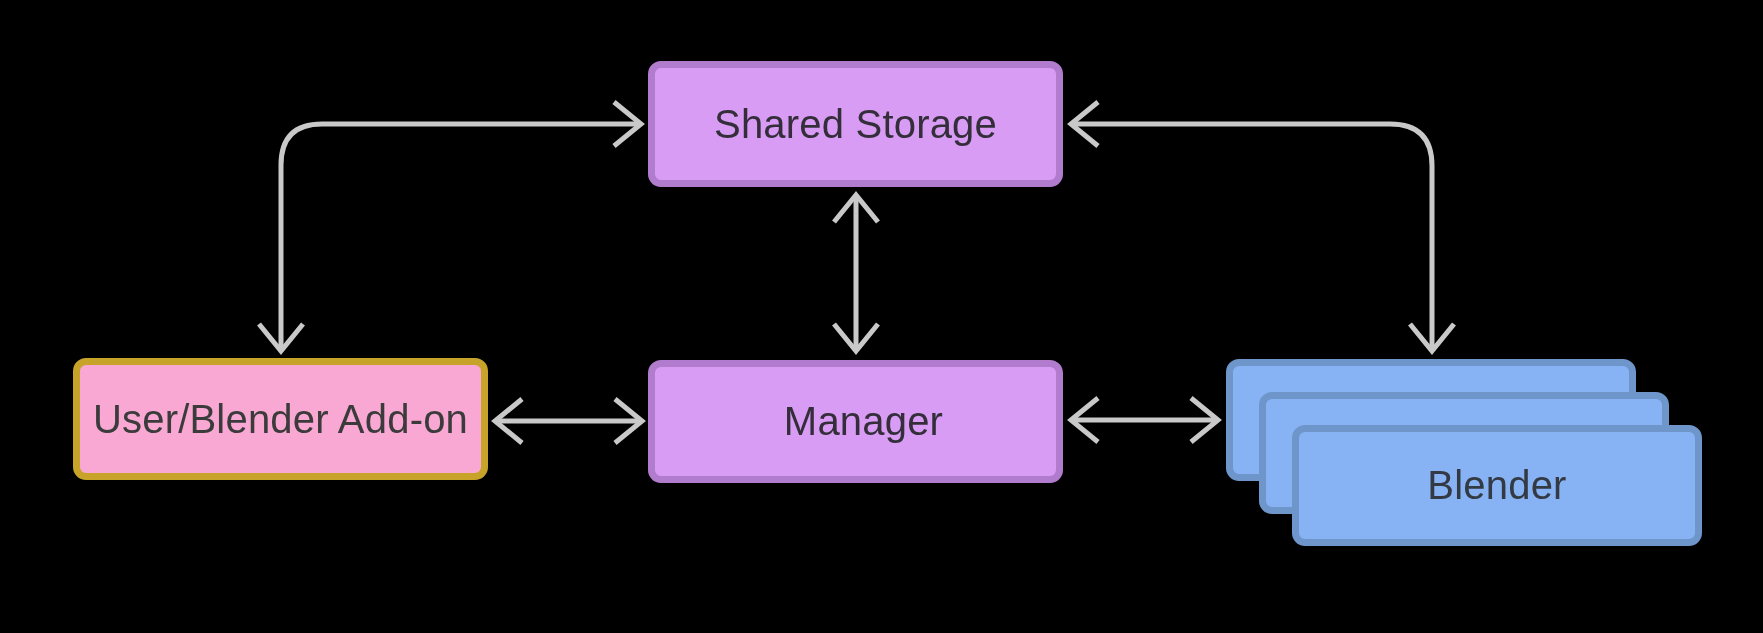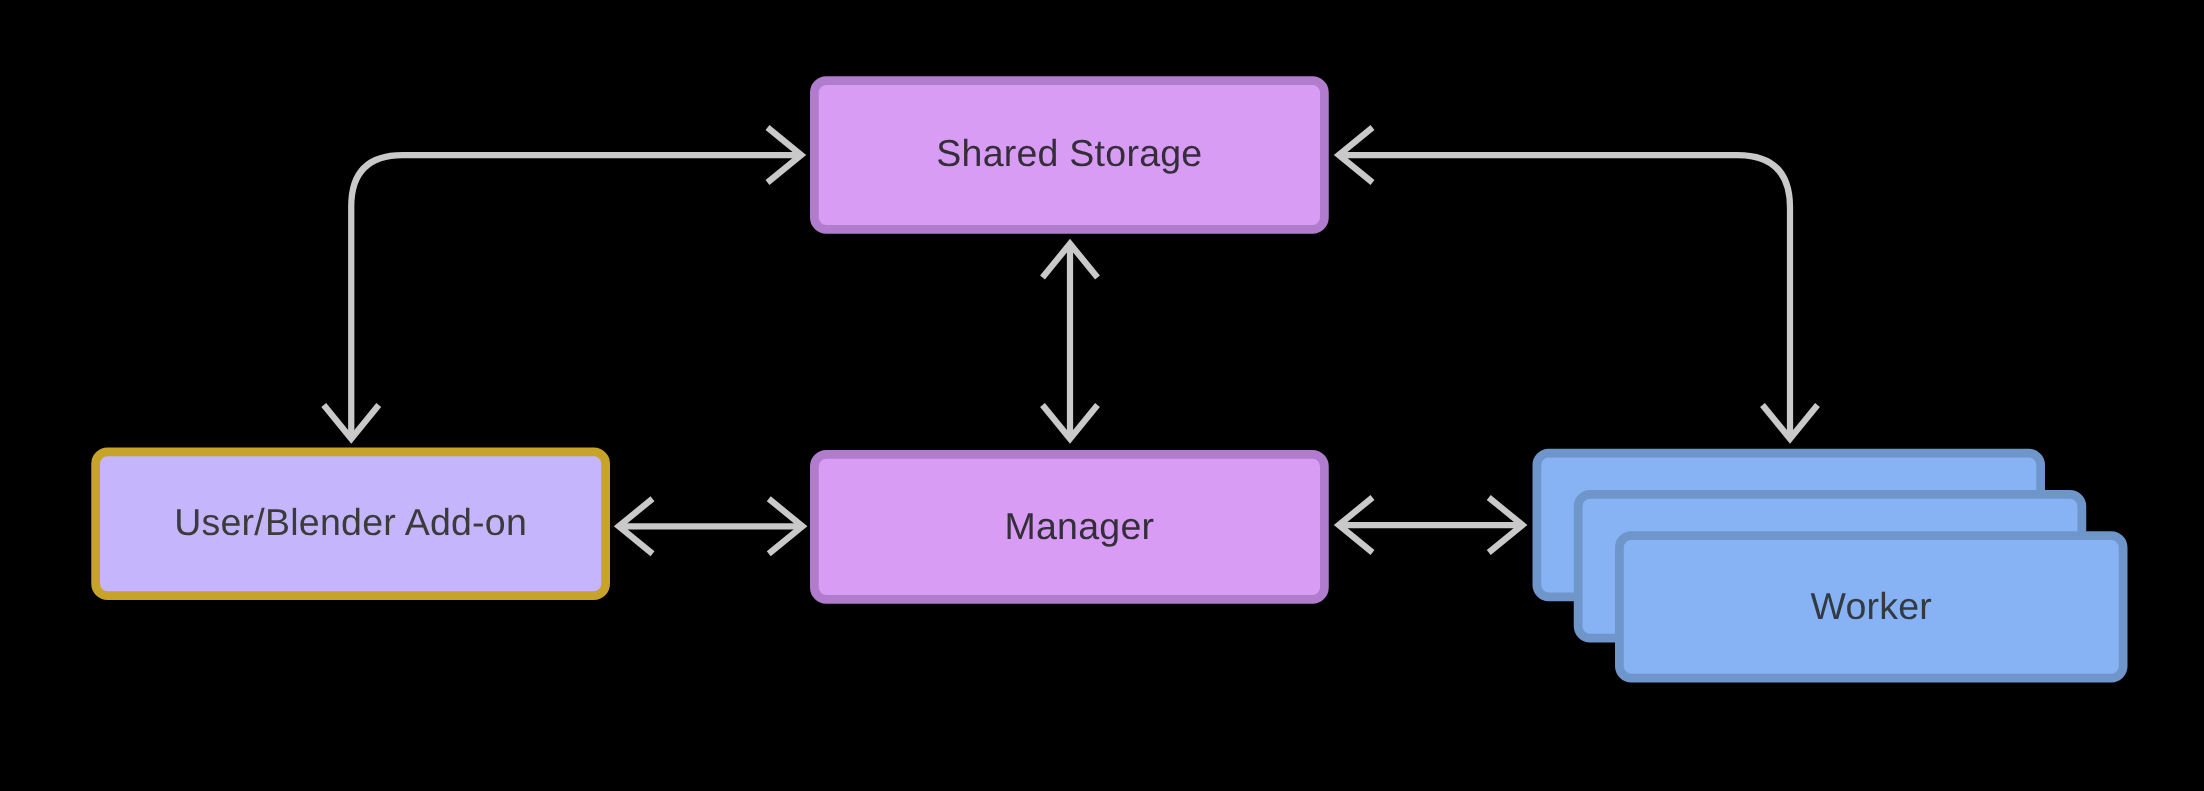--- a/index.html
+++ b/index.html
@@ -23,31 +23,31 @@
     height: 633px;
   }
   .node {
     position: absolute;
     box-sizing: border-box;
     border-radius: 13px;
     border: 7px solid transparent;
     display: flex;
     align-items: center;
     justify-content: center;
-    font-size: 30px;
+    font-size: 40px;
     color: #3B3B3B;
     letter-spacing: 0.2px;
   }
   .node-purple {
     background: #D89CF4;
     border-color: #B17CCE;
     color: #342E3A;
   }
   .node-yellow {
-    background: #c4b5fd;
+    background: #f9a8d4;
     border-color: #C8A32A;
     color: #3B3B3B;
   }
   .node-blue {
     background: #87B2F4;
     border-color: #6E96CB;
     color: #333A44;
   }
   .shared-storage { left: 648px; top: 61px;  width: 415px; height: 126px; }
   .user-addon     { left: 73px;  top: 358px; width: 415px; height: 122px; }
@@ -103,17 +103,17 @@
   </div>
 
   <div class="node node-purple manager">
     <span>Manager</span>
   </div>
 
   <div>
     <div class="node node-blue worker-back"></div>
     <div class="node node-blue worker-mid"></div>
     <div class="node node-blue worker-front">
-      <span>Worker</span>
+      <span>Blender</span>
     </div>
   </div>
 
 </div>
 
 </body></html>

